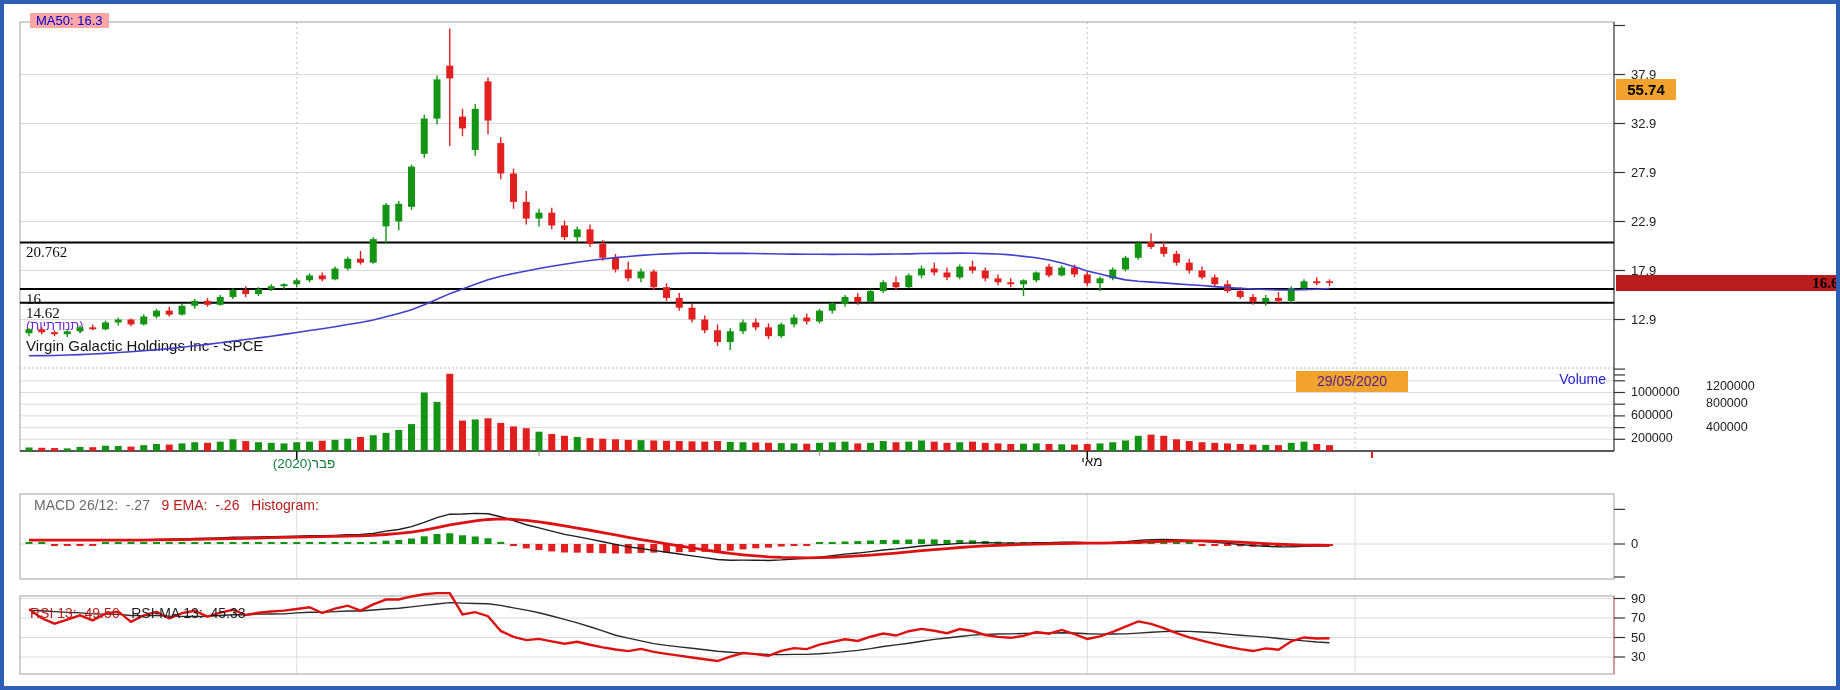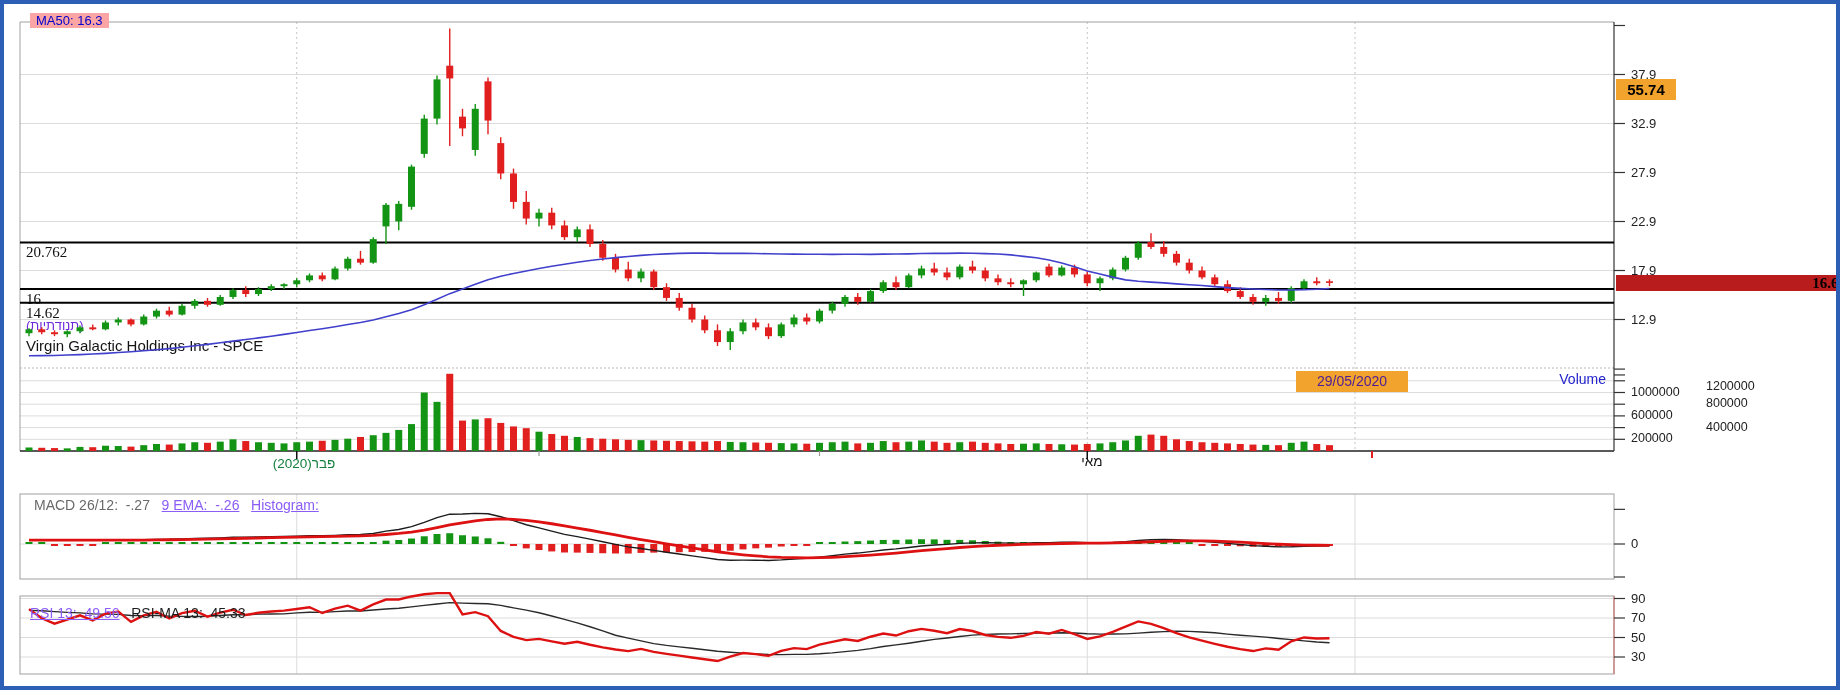--- a/index.html
+++ b/index.html
@@ -19,21 +19,21 @@
   #high-badge{left:1612px;top:75px;width:60px;height:21px;background:#f2a32d;color:#000;
               font-size:15px;font-weight:600;text-align:center;line-height:21px;z-index:3;}
   #price-row{left:1612px;top:271px;width:218px;height:16px;background:#b91c1c;color:#000;
              font-family:"Liberation Serif",serif;font-size:15px;font-weight:600;text-align:right;
              padding-right:6px;line-height:16px;z-index:3;padding-left:12px;}
   #macd-labels{left:30px;top:493px;font-size:14px;z-index:3;white-space:pre;}
   #rsi-labels{left:26px;top:601px;font-size:14px;z-index:3;white-space:pre;}
   #month-feb{left:226px;top:452px;width:148px;text-align:center;font-size:13.5px;color:#15803d;z-index:3;}
   #month-may{left:1043px;top:450px;width:90px;text-align:center;font-size:13.5px;color:#111;z-index:3;}
   .gray-txt{color:#6a6a6a;}
-  .red-txt{color:#8b5cf6;text-decoration:underline;}
+  .red-txt{color:#b91c1c;}
   .dark-txt{color:#1c1c1c;}
   .lvl{position:absolute;left:22px;font-family:"Liberation Serif",serif;font-size:15px;color:#111;z-index:1;}
   .tick-lbl{position:absolute;font-size:13px;color:#222;z-index:3;white-space:nowrap;}
   .vol-lbl2{font-size:12.5px;}
 </style>
 </head>
 <body>
 
 <div class="frame">
 

